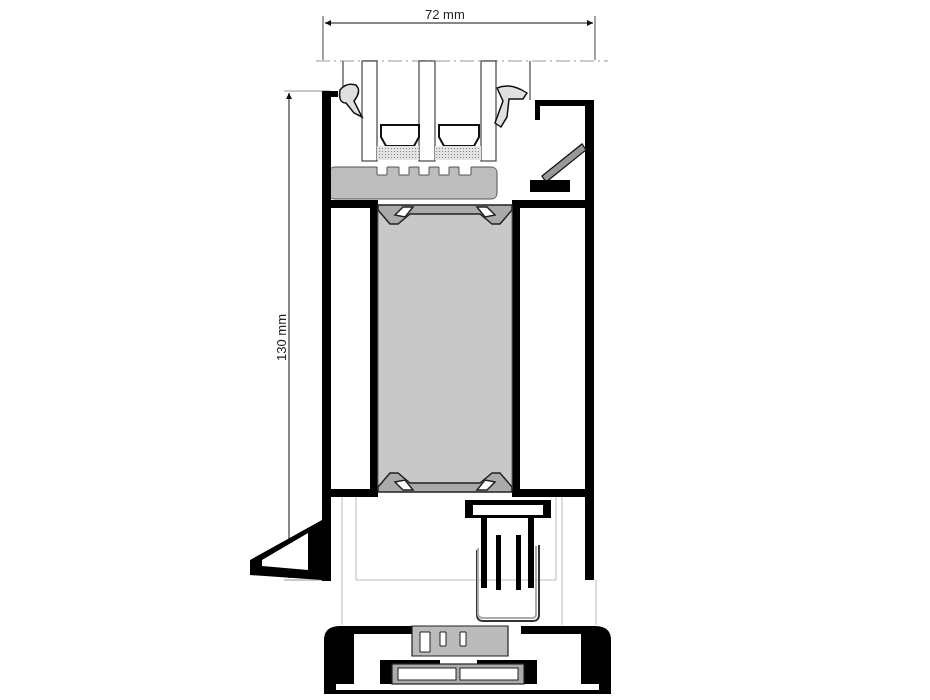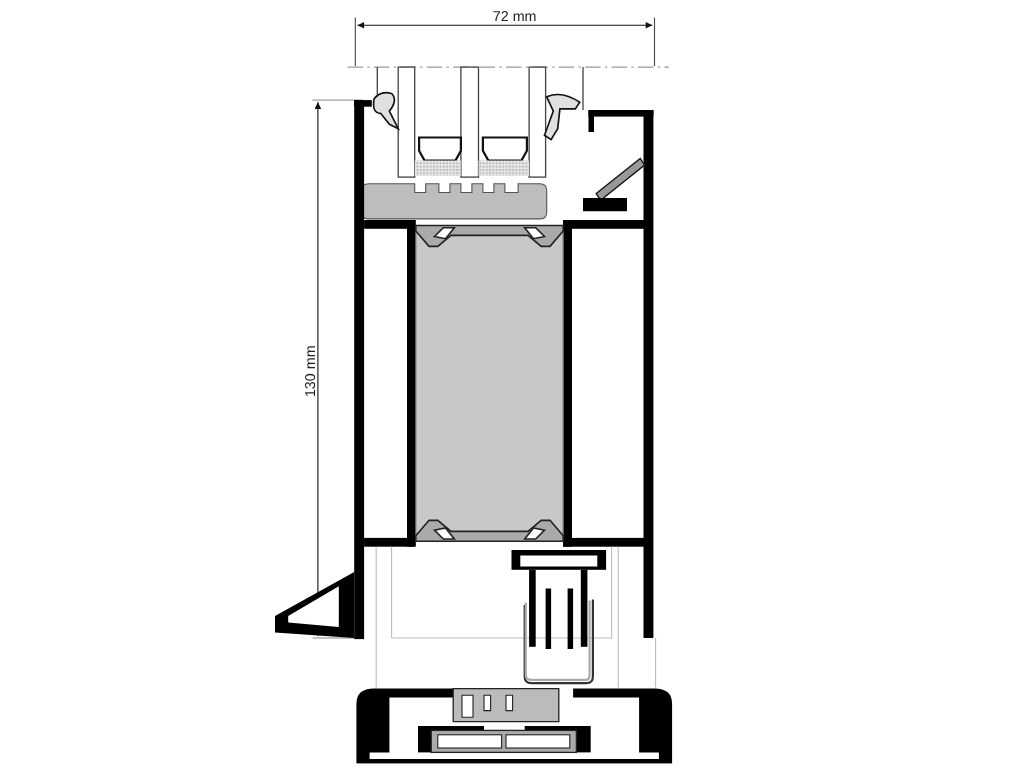--- a/index.html
+++ b/index.html
@@ -1,19 +1,19 @@
 <!DOCTYPE html>
 <html><head>
 <meta charset="utf-8">
 <style>
   html, body { margin: 0; padding: 0; background: #ffffff; }
   body { width: 930px; height: 700px; overflow: hidden; position: relative; font-family: "Liberation Sans", sans-serif; }
   #canvas { position: absolute; left: 0; top: 0; }
   .dim-label { position: absolute; font-family: "Liberation Sans", sans-serif; font-size: 13px; color: #222; white-space: nowrap; }
-  #dim-width-label { left: 448px; top: 7px; text-align: center; }
+  #dim-width-label { left: 425px; top: 7px; text-align: center; }
   #dim-height-label { left: 258px; top: 330px; transform: rotate(-90deg); transform-origin: center; }
 </style>
 </head>
 <body>
 
 <svg id="canvas" width="930" height="700" viewBox="0 0 930 700" xmlns="http://www.w3.org/2000/svg">
   <defs>
     <marker id="arr" viewBox="0 0 10 10" refX="10" refY="5" markerWidth="9" markerHeight="6" orient="auto-start-reverse">
       <path d="M0,0 L10,5 L0,10 z" fill="#111"></path>
     </marker>

